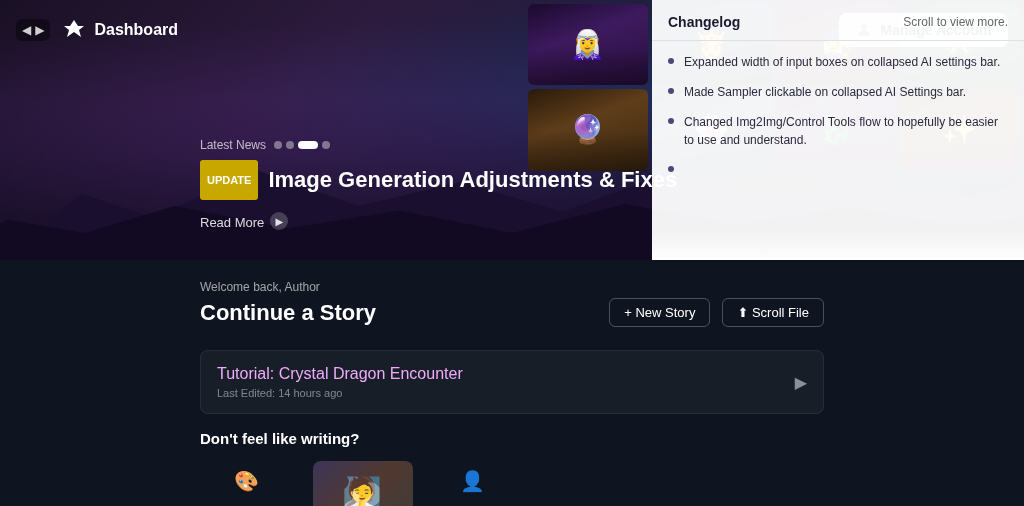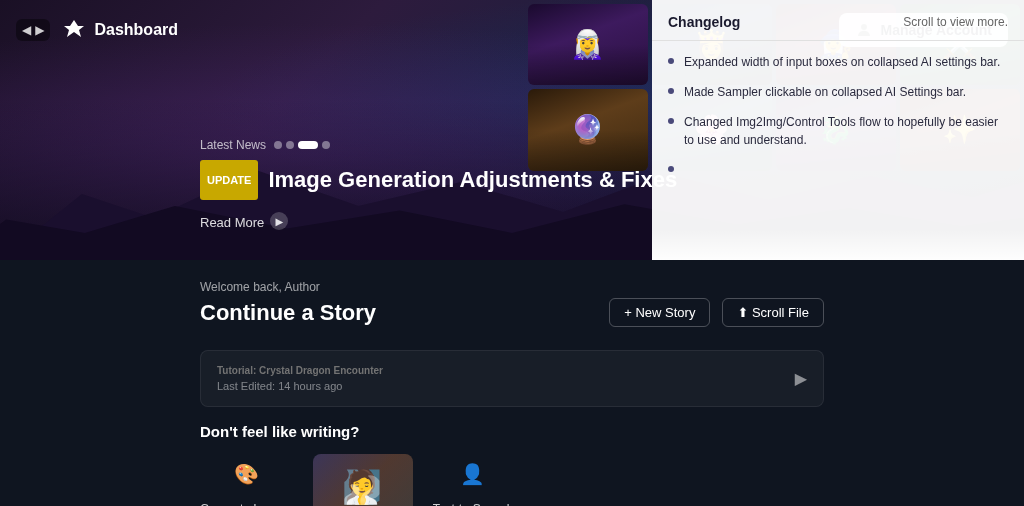--- a/index.html
+++ b/index.html
@@ -406,23 +406,23 @@
       padding: 14px 16px;
       display: flex;
       align-items: center;
       justify-content: space-between;
       margin-bottom: 16px;
       border: 1px solid rgba(255,255,255,0.07);
     }
 
     .story-item-info {}
     .story-item-title {
-      color: #737373;
-      font-size: 10px;
-      font-weight: 700;
+      color: #f0abfc;
+      font-size: 16px;
+      font-weight: 400;
       margin-bottom: 4px;
     }
     .story-item-meta {
       color: rgba(255,255,255,0.45);
       font-size: 11px;
     }
 
     .story-item-arrow {
       color: rgba(255,255,255,0.5);
       font-size: 16px;

